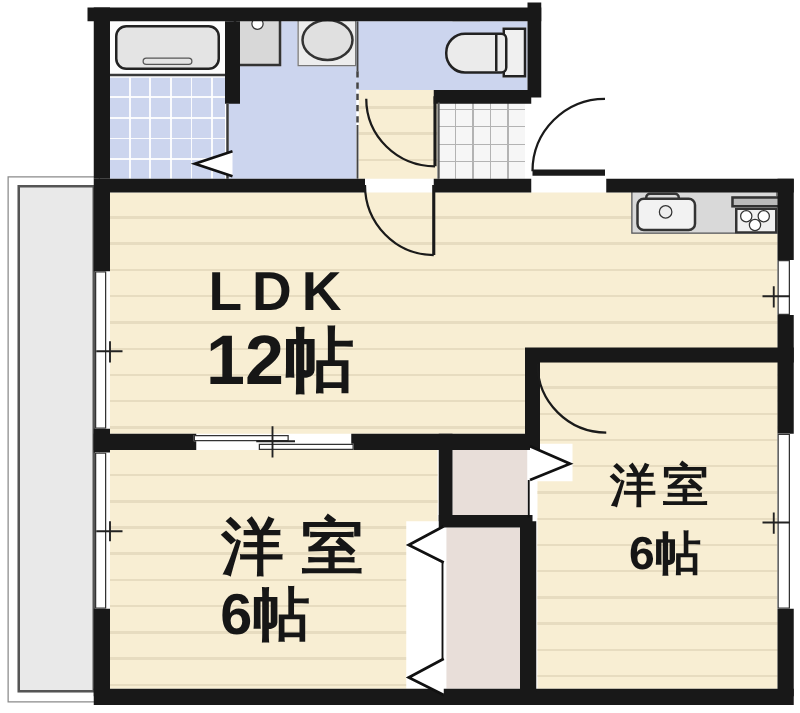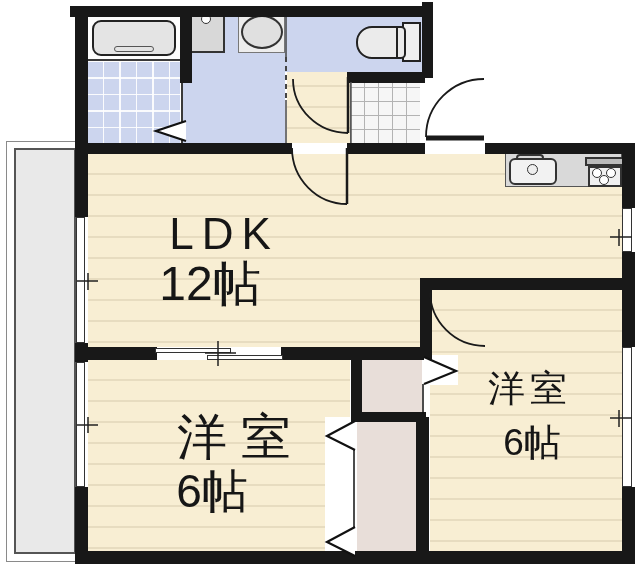--- a/index.html
+++ b/index.html
@@ -12,21 +12,21 @@
         background-image:repeating-linear-gradient(180deg,transparent 0 19px,var(--floor-line,#e7dcc0) 19px 21px);}
   .wet{background-color:var(--wet-area,#ccd5ee);}
   .tileblue{background-color:var(--wet-area,#ccd5ee);
         background-image:repeating-linear-gradient(0deg,transparent 0 15px,rgba(255,255,255,.9) 15px 16.5px),
                          repeating-linear-gradient(90deg,transparent 0 15px,rgba(255,255,255,.9) 15px 16.5px);}
   .tilewhite{background-color:#f6f6f6;border-left:1.5px solid #666;
         background-image:repeating-linear-gradient(0deg,transparent 0 13px,#b3b3b3 13px 14px),
                          repeating-linear-gradient(90deg,transparent 0 13px,#b3b3b3 13px 14px);}
   .closet{background-color:var(--closet,#e8ded9);}
   .win{position:absolute;background:#fff;border:1px solid #333;box-sizing:border-box;}
-  .lbl{position:absolute;font-weight:normal;color:#161616;text-align:center;line-height:1;white-space:nowrap;}
+  .lbl{position:absolute;font-weight:bold;color:#161616;text-align:center;line-height:1;white-space:nowrap;}
   svg{position:absolute;left:0;top:0;}
 </style>
 </head>
 <body>
 
 <div id="canvas">
 
   <div class="abs" style="left:6px;top:141px;width:74px;height:421px;border:1.5px solid #8a8a8a;background:#fff;"></div>
   <div class="abs" style="left:14px;top:148px;width:62px;height:406px;background:var(--balcony,#e9e9e9);border:2px solid #555;"></div>
 
@@ -115,19 +115,19 @@
     <path d="M286,100 L286,143" stroke="#444" stroke-width="1.5" fill="none"></path>
     <path d="M351,82 L351,143" stroke="#555" stroke-width="1.5" fill="none"></path>
     <path d="M218,341 L218,366 M205,353 L236,353" stroke="#222" stroke-width="1.5" fill="none"></path>
     <path d="M77,281 L98,281 M88,273 L88,290" stroke="#222" stroke-width="1.5" fill="none"></path>
     <path d="M77,425 L98,425 M88,417 L88,433" stroke="#222" stroke-width="1.5" fill="none"></path>
     <path d="M610,237 L632,237 M619,229 L619,246" stroke="#222" stroke-width="1.5" fill="none"></path>
     <path d="M610,418 L632,418 M619,410 L619,427" stroke="#222" stroke-width="1.5" fill="none"></path>
   </svg>
 
   <div class="lbl" style="left:154px;top:212px;width:140px;font-size:44px;letter-spacing:8px;">LDK</div>
-  <div class="lbl" style="left:140px;top:260px;width:140px;font-size:48px;">12帖</div>
+  <div class="lbl" style="left:154px;top:260px;width:140px;font-size:56px;">12帖</div>
   <div class="lbl" style="left:170px;top:412px;width:142px;font-size:50px;letter-spacing:14px;">洋室</div>
   <div class="lbl" style="left:141px;top:468px;width:142px;font-size:46px;">6帖</div>
   <div class="lbl" style="left:459px;top:370px;width:142px;font-size:37px;letter-spacing:5px;">洋室</div>
   <div class="lbl" style="left:461px;top:424px;width:142px;font-size:37px;">6帖</div>
 
 </div>
 
 </body></html>

